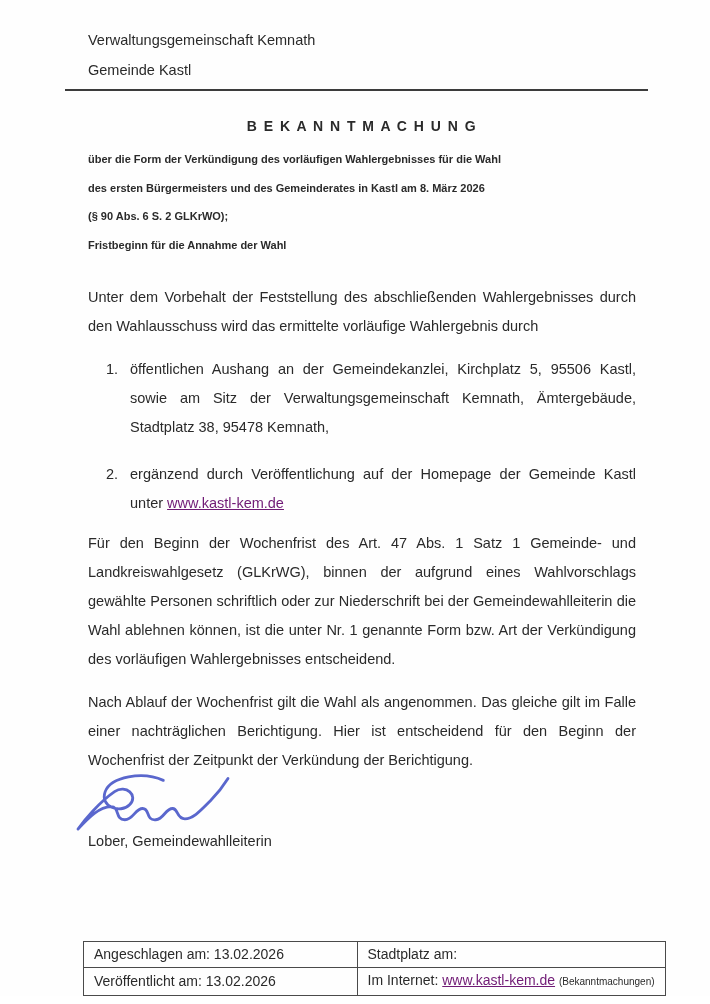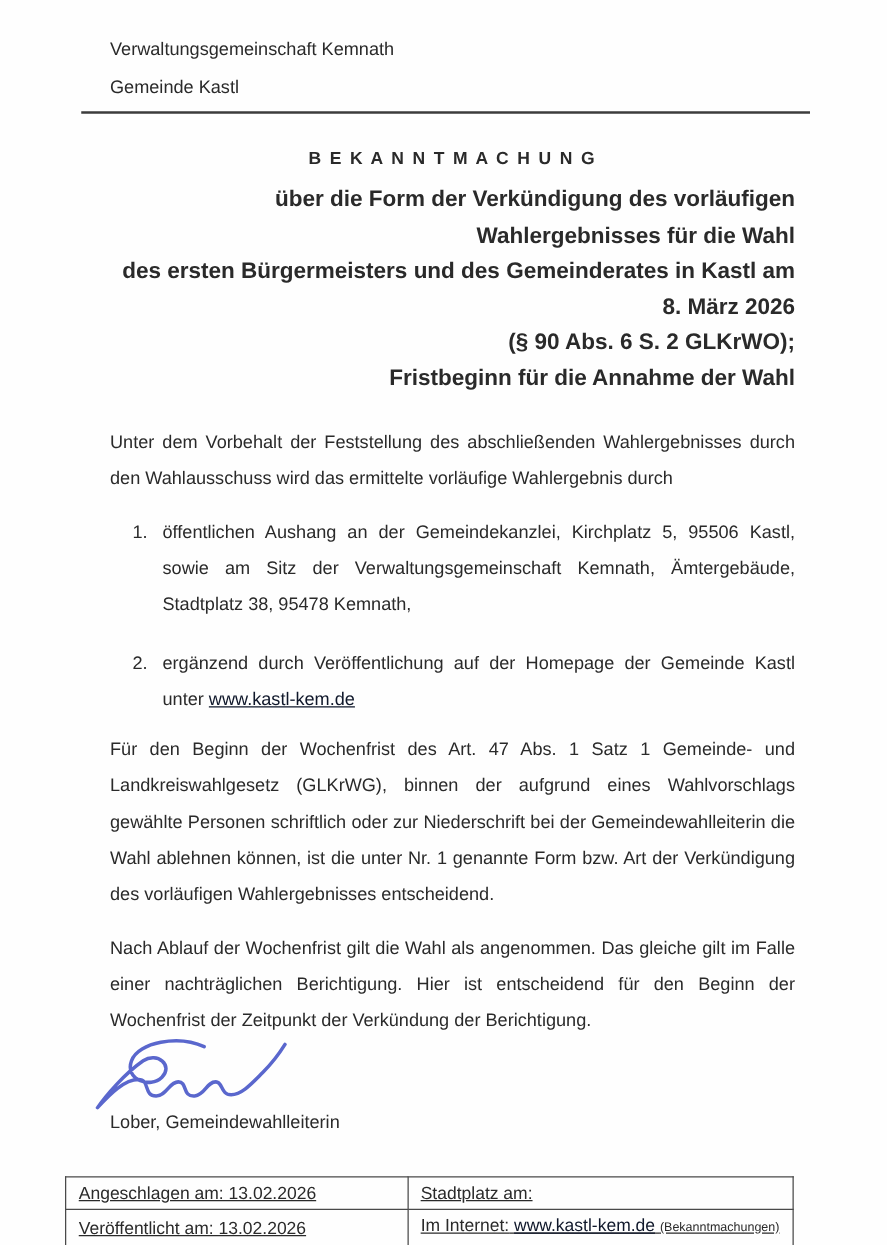--- a/index.html
+++ b/index.html
@@ -24,22 +24,22 @@
   .doc-heading{
     margin:24px 0 0 0;
     font-size:14px;
     font-weight:bold;
     text-align:center;
     letter-spacing:1.5px;
     line-height:22px;
   }
   .subtitle-line{
     font-weight:bold;
-    text-align:right;
-    font-size:18px;
+    text-align:left;
+    font-size:11px;
     line-height:28.5px;
   }
   .subtitle-block{margin-top:8px;}
   .para{
     margin:0;
     line-height:29px;
     text-align:justify;
   }
   .para.first{margin-top:24px;}
   .numbered{margin-top:14px;}
@@ -51,21 +51,21 @@
   .num-col{
     flex:0 0 24px;
     line-height:29px;
   }
   .num-body{
     flex:1;
     line-height:29px;
     text-align:justify;
   }
   .doclink{
-    color:#0f172a;
+    color:#701a75;
     text-decoration:underline;
     cursor:pointer;
   }
   .num-body .doclink{display:inline-block;}
   .closing-line{
     margin-top:16px;
     line-height:29px;
   }
   .para.wochenfrist{margin-top:11px;}
   .para.annahme{margin-top:14px;}
@@ -76,27 +76,26 @@
   .signature-wrap{
     margin:-4px 0 0 -20px;
     height:60px;
   }
   .signatory{
     margin-top:0px;
     line-height:20px;
   }
   .footer-table{
     position:absolute;
-    left:52px;
+    left:83px;
     top:941px;
     width:583px;
     border-collapse:collapse;
     font-size:14px;
     color:#2a2a2a;
-    text-decoration:underline;
   }
   .footer-table td{
     border:1.5px solid #4a4a4a;
     padding:3px 10px 4px 10px;
     line-height:18px;
     white-space:nowrap;
   }
   .footer-table td.left-col{width:47%;}
   .small-suffix{font-size:10px;}
 </style>

